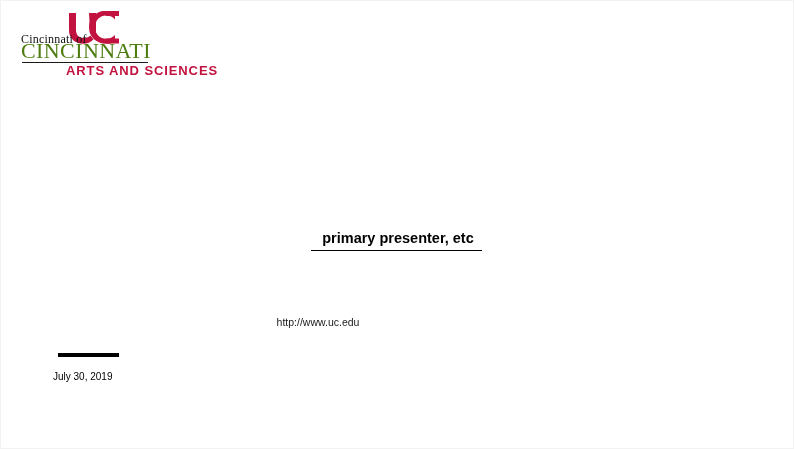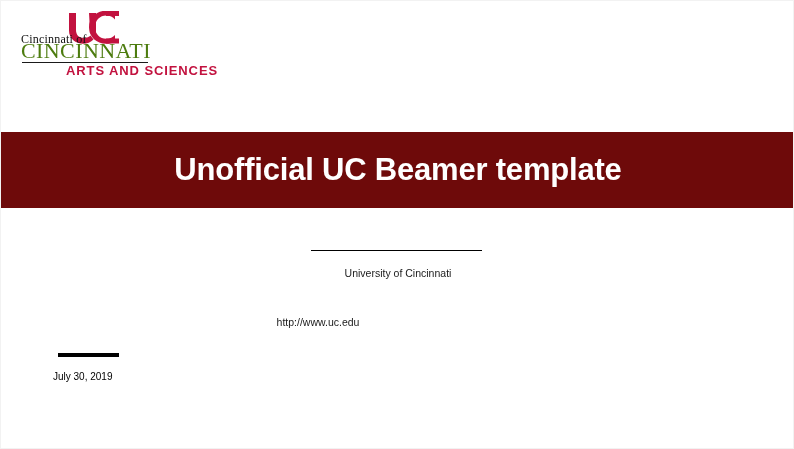--- a/index.html
+++ b/index.html
@@ -192,28 +192,25 @@
 
     <span class="logo-university-of">Cincinnati of</span>
 
     <span class="logo-cincinnati">CINCINNATI</span>
 
     <span class="logo-rule"></span>
 
     <span class="logo-arts">ARTS AND SCIENCES</span>
   </div>
 
-  <div class="title-band">
-    <div class="title-text">Unofficial UC Beamer template</div>
-  </div>
-
+
+  <div class="author">primary presenter, etc</div>
   <div class="author-underline"></div>
 
   <div class="institute">
-    <div>University of Cincinnati</div>
   </div>
 
   <div class="url">http://www.uc.edu</div>
 
   <div class="date-rule"></div>
   <div class="date-text">July 30, 2019</div>
 
 </div>
 
 </body></html>

